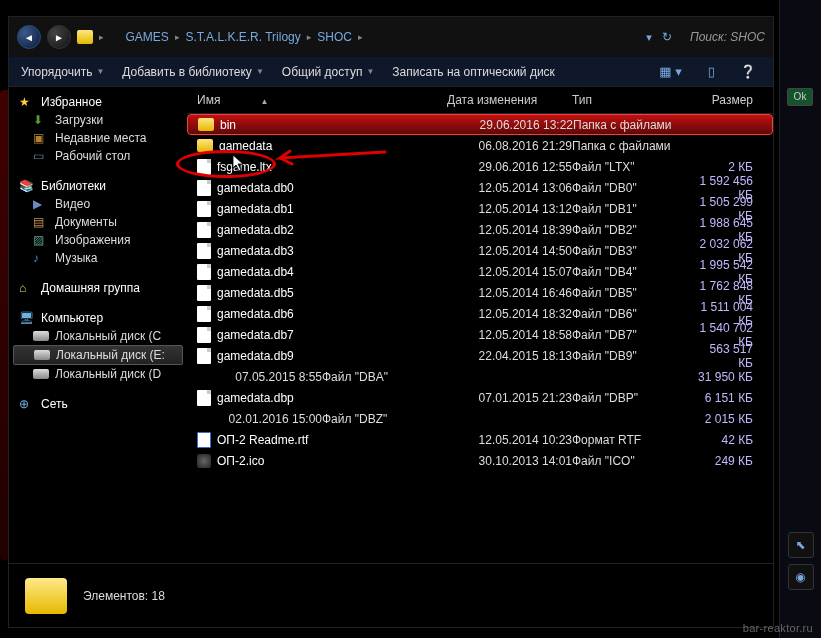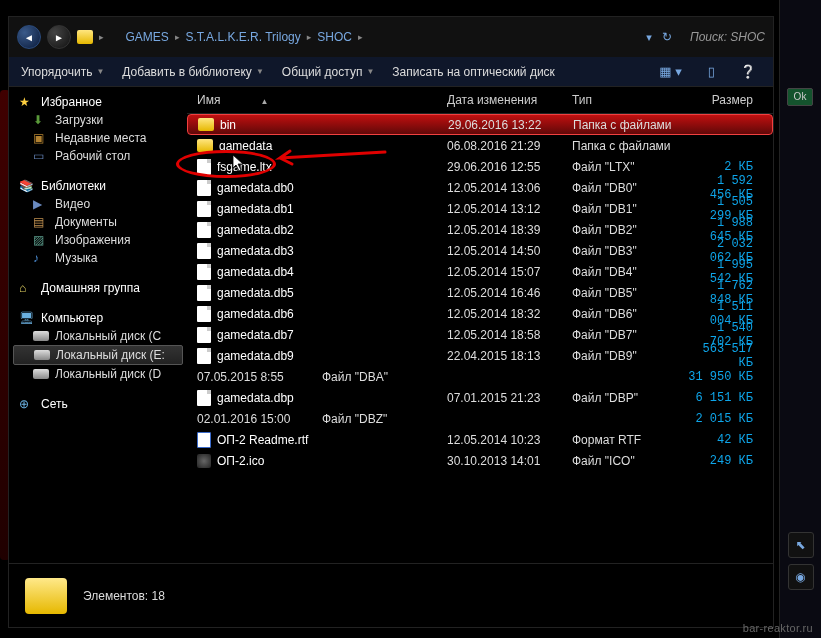--- a/index.html
+++ b/index.html
@@ -40,23 +40,23 @@
 .columns { display:flex; font-size:12px; color:#ccc; padding:6px 8px 6px 10px; border-bottom:1px solid #222; }
 .col-name { flex:0 0 250px; }
 .col-date { flex:0 0 125px; }
 .col-type { flex:0 0 120px; }
 .col-size { flex:1; text-align:right; padding-right:12px; }
 .sort-ind { font-size:8px; color:#aaa; margin-left:40px; }
 .rows { font-size:12px; }
 .row { display:flex; align-items:center; padding:2px 8px 2px 10px; height:21px; cursor:pointer; }
 .row.sel { background:linear-gradient(#c01010,#600808); border:1px solid #f04040; border-radius:4px; }
 .row .rn { flex:0 0 250px; display:flex; align-items:center; gap:6px; white-space:nowrap; overflow:hidden; }
-.row .rd { flex:0 0 125px; color:#ddd; }
+.row .rd { flex:0 0 125px; color:#ddd;text-align:right; }
 .row .rt { flex:0 0 120px; color:#ddd; }
-.row .rs { flex:1; text-align:right; color:#0ea5e9; padding-right:12px;font-family:Liberation Mono, monospace; }
+.row .rs { flex:1; text-align:right; color:#c4b5fd; padding-right:12px; }
 .fico-folder { width:16px; height:13px; background:linear-gradient(#ffe680,#e6b800); border-radius:2px; }
 .fico-file { width:14px; height:16px; background:#fff; border-radius:1px; position:relative; }
 .fico-file::after { content:""; position:absolute; right:0; top:0; width:4px; height:4px; background:#ccc; }
 .fico-rtf { width:14px; height:16px; background:#fff; border:1px solid #3a6aca; border-radius:1px; }
 .fico-ico { width:14px; height:14px; background:radial-gradient(circle,#666,#222); border-radius:2px; }
 .status { position:absolute; left:0; bottom:0; width:100%; height:64px; background:#000; display:flex; align-items:center; padding:0 16px; gap:16px; border-top:1px solid #222; font-size:12px; }
 .status-ico { width:42px; height:36px; background:linear-gradient(#ffe98a,#e6b800); border-radius:4px; }
 .status-txt { color:#ddd; }
 .annot-ellipse { position:absolute; left:176px; top:150px; width:100px; height:28px; border:3px solid #e00000; border-radius:50%; pointer-events:none; z-index:10; }
 .annot-arrow { position:absolute; left:270px; top:148px; width:120px; height:20px; pointer-events:none; z-index:10; }

